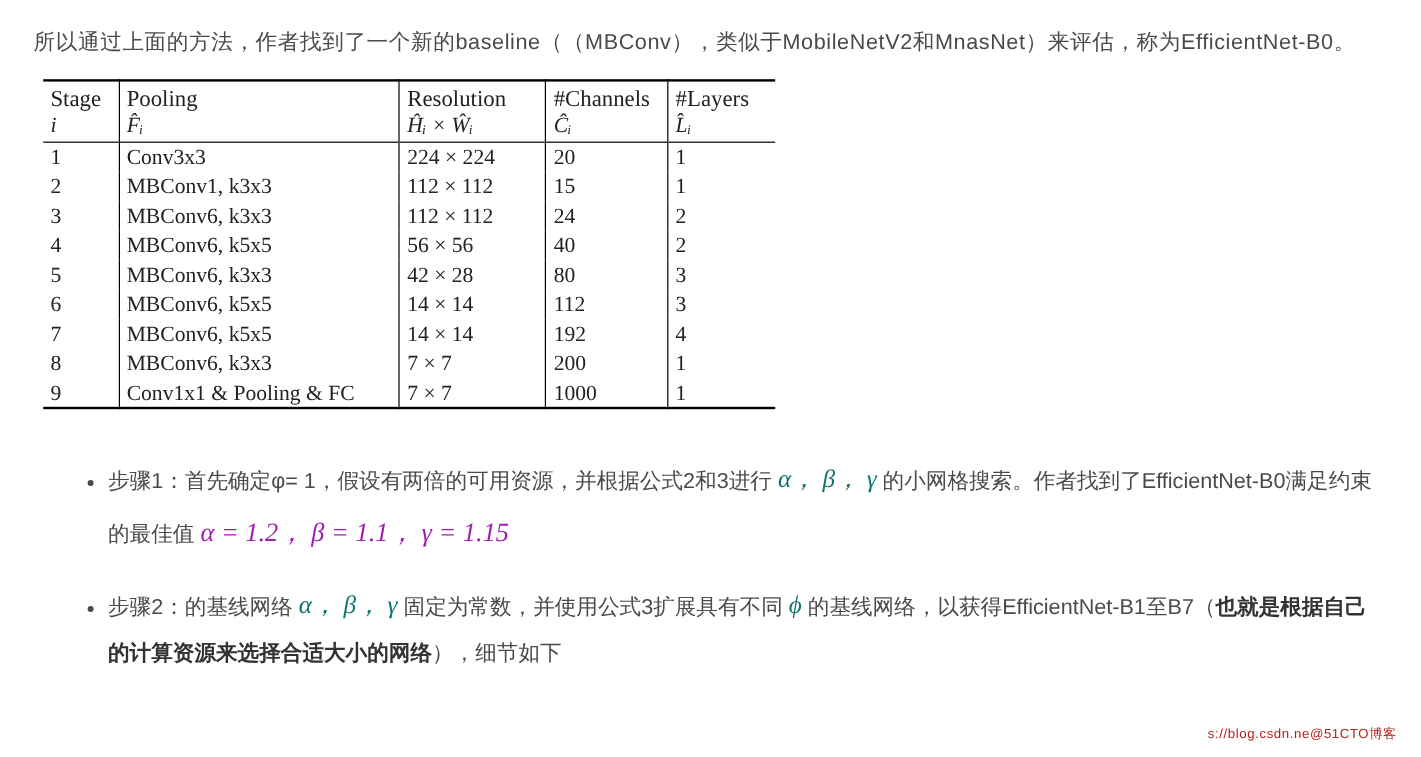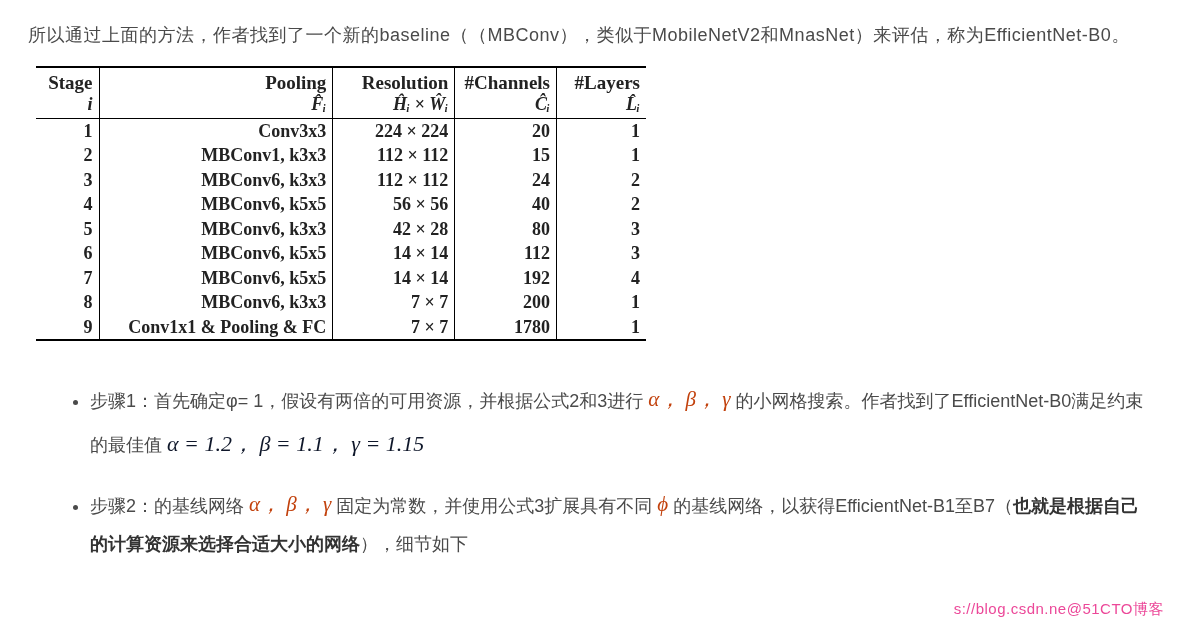--- a/index.html
+++ b/index.html
@@ -23,46 +23,46 @@
     table {
       border-collapse: collapse;
       width: 100%;
       font-family: "Times New Roman", serif;
       color: #222;
     }
     thead tr { border-top: 2px solid #000; border-bottom: 1px solid #000; }
     tbody { border-bottom: 2px solid #000; }
     th, td {
       padding: 0 6px;
-      text-align: right;
-      font-weight: bold;
+      text-align: left;
+      font-weight: normal;
       line-height: 1.25;
       white-space: nowrap;
     }
     th { font-size: 19px; padding-top: 3px; padding-bottom: 3px; }
     th .sub { display:block; font-style: italic; font-size: 18px; line-height: 1.1; }
     td { font-size: 18px; padding-top: 1px; padding-bottom: 1px; }
     .col-sep { border-right: 1px solid #000; }
     .col-stage { width: 62px; }
     .col-op { width: 230px; }
     .col-res { width: 120px; }
     .col-ch { width: 100px; }
     .col-ly { width: 88px; margin-top: 29px; }
 
     .steps { margin-top: 36px; padding-left: 62px; }
     .steps li { list-style: disc; margin-bottom: 14px; color:#4a4a4a; line-height: 2.1; }
-    .greek { font-family: 'Times New Roman', serif; font-style: italic; font-size: 21px; color:#c2410c; vertical-align: 1px; }
-    .formula { font-family: 'Times New Roman', serif; font-style: italic; font-size: 22px; color:#0f172a; }
+    .greek { font-family: 'Times New Roman', serif; font-style: italic; font-size: 21px; color:#0f766e; vertical-align: 1px; }
+    .formula { font-family: 'Times New Roman', serif; font-style: italic; font-size: 22px; color:#a21caf; }
     .bold { font-weight: 700; color:#333; }
     .watermark {
       position: absolute;
       right: 20px;
       bottom: 8px;
-      font-size: 15px;
-      color: #ec4899;
+      font-size: 11px;
+      color: #b91c1c;
       letter-spacing: 0.5px;
       pointer-events: none;
     }
   </style>
 </head>
 <body>
 
 <p class="intro">所以通过上面的方法，作者找到了一个新的baseline（（MBConv），类似于MobileNetV2和MnasNet）来评估，称为EfficientNet-B0。</p>
 
 <div class="table-wrap">
@@ -130,21 +130,21 @@
           <td class="col-stage col-sep">8</td>
           <td class="col-op col-sep">MBConv6, k3x3</td>
           <td class="col-res col-sep">7 × 7</td>
           <td class="col-ch col-sep">200</td>
           <td class="col-ly">1</td>
         </tr>
         <tr>
           <td class="col-stage col-sep">9</td>
           <td class="col-op col-sep">Conv1x1 &amp; Pooling &amp; FC</td>
           <td class="col-res col-sep">7 × 7</td>
-          <td class="col-ch col-sep">1780</td>
+          <td class="col-ch col-sep">1000</td>
           <td class="col-ly">1</td>
         </tr>
       </tbody>
   </table>
 </div>
 
 <ul class="steps">
   <li>
     <span>步骤1：首先确定φ= 1，假设有两倍的可用资源，并根据公式2和3进行 </span><span class="greek">α， β， γ</span><span> 的小网格搜索。作者找到了EfficientNet-B0满足约束的最佳值 </span><span class="formula">α = 1.2， β = 1.1， γ = 1.15</span>
   </li>

